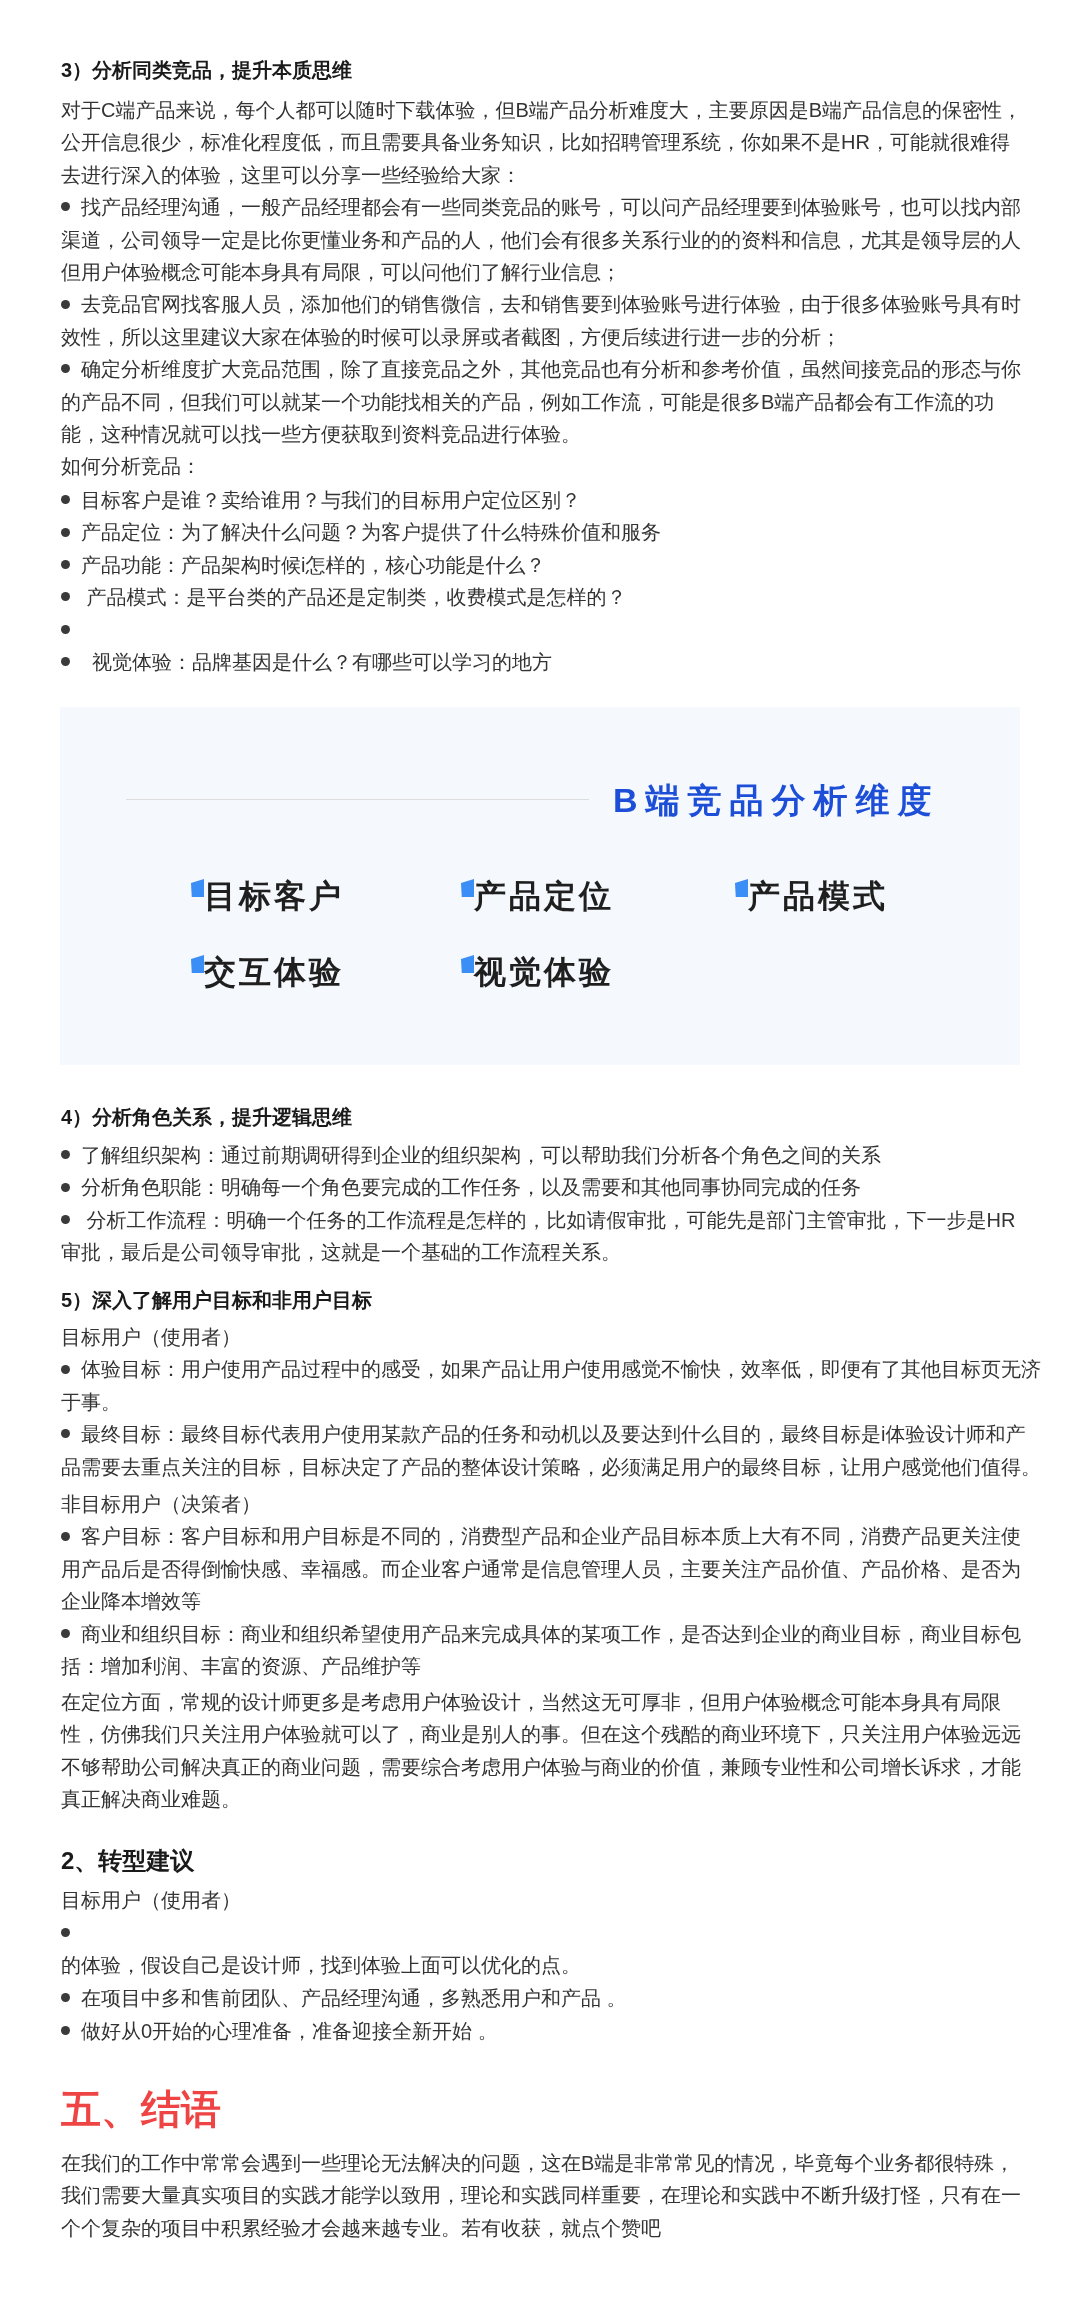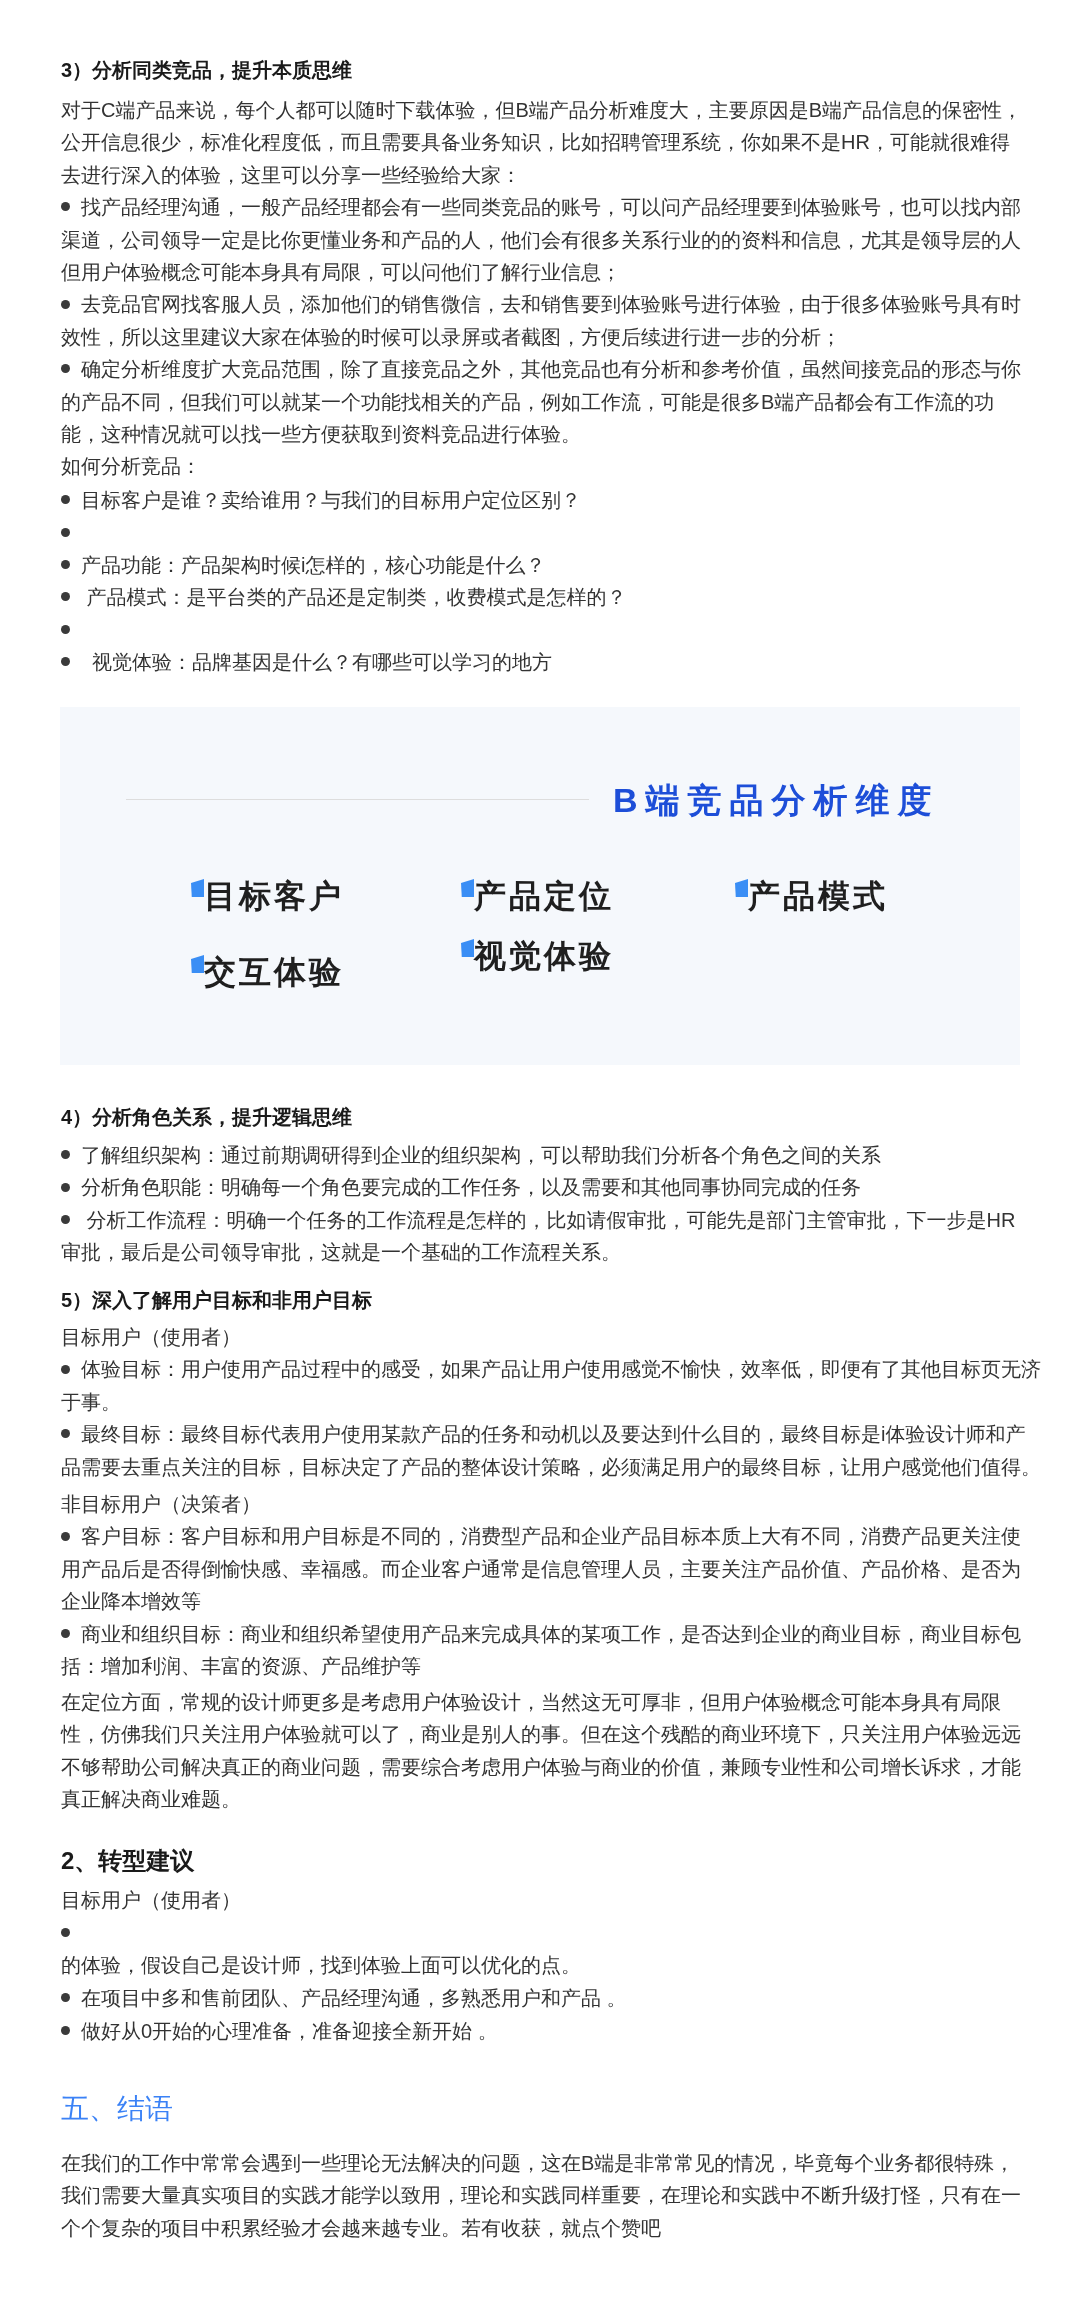--- a/index.html
+++ b/index.html
@@ -31,25 +31,25 @@
   }
   .h-mid {
     font-size: 24px;
     font-weight: bold;
     line-height: 36px;
     height: 36px;
     color: #1a1a1a;
     white-space: pre;
   }
   .h-big {
-    font-size: 28px;
-    font-weight: normal;
+    font-size: 40px;
+    font-weight: bold;
     line-height: 44px;
     height: 44px;
-    color: #3b82f6;
+    color: #ef4444;
     white-space: pre;
   }
   .dot {
     display: inline-block;
     width: 9px;
     height: 9px;
     border-radius: 50%;
     background: #3a3a3a;
     margin-right: 11px;
     vertical-align: middle;
@@ -131,21 +131,21 @@
 
     <div class="ln"><span class="dot"></span><span>确定分析维度扩大竞品范围，除了直接竞品之外，其他竞品也有分析和参考价值，虽然间接竞品的形态与你</span></div>
     <div class="ln">的产品不同，但我们可以就某一个功能找相关的产品，例如工作流，可能是很多B端产品都会有工作流的功</div>
     <div class="ln">能，这种情况就可以找一些方便获取到资料竞品进行体验。</div>
 
     <div class="ln">如何分析竞品：</div>
   </div>
 
   <div class="blk" style="top:484px">
     <div class="ln"><span class="dot"></span><span>目标客户是谁？卖给谁用？与我们的目标用户定位区别？</span></div>
-    <div class="ln"><span class="dot"></span></div>
+    <div class="ln"><span class="dot"></span><span>产品定位：为了解决什么问题？为客户提供了什么特殊价值和服务</span></div>
     <div class="ln"><span class="dot"></span><span>产品功能：产品架构时候i怎样的，核心功能是什么？</span></div>
     <div class="ln"><span class="dot"></span><span> 产品模式：是平台类的产品还是定制类，收费模式是怎样的？</span></div>
     <div class="ln"><span class="dot"></span></div>
     <div class="ln"><span class="dot"></span><span>  视觉体验：品牌基因是什么？有哪些可以学习的地方</span></div>
   </div>
 
   <div class="figure">
     <div class="fig-line"></div>
     <div class="fig-title">B端竞品分析维度</div>
 
@@ -158,21 +158,21 @@
       <span class="label">产品定位</span>
     </div>
     <div class="dim" style="left:675px; top:169px">
       <span class="accent"></span>
       <span class="label">产品模式</span>
     </div>
     <div class="dim" style="left:131px; top:245px">
       <span class="accent"></span>
       <span class="label">交互体验</span>
     </div>
-    <div class="dim" style="left:401px; top:229px">
+    <div class="dim" style="left:401px; top:245px">
       <span class="accent"></span>
       <span class="label">视觉体验</span>
     </div>
   </div>
 
   <div class="blk h-sub" style="top:1101px">4）分析角色关系，提升逻辑思维</div>
   <div class="blk" style="top:1139px">
     <div class="ln"><span class="dot"></span><span>了解组织架构：通过前期调研得到企业的组织架构，可以帮助我们分析各个角色之间的关系</span></div>
     <div class="ln"><span class="dot"></span><span>分析角色职能：明确每一个角色要完成的工作任务，以及需要和其他同事协同完成的任务</span></div>
     <div class="ln"><span class="dot"></span><span> 分析工作流程：明确一个任务的工作流程是怎样的，比如请假审批，可能先是部门主管审批，下一步是HR</span></div>

